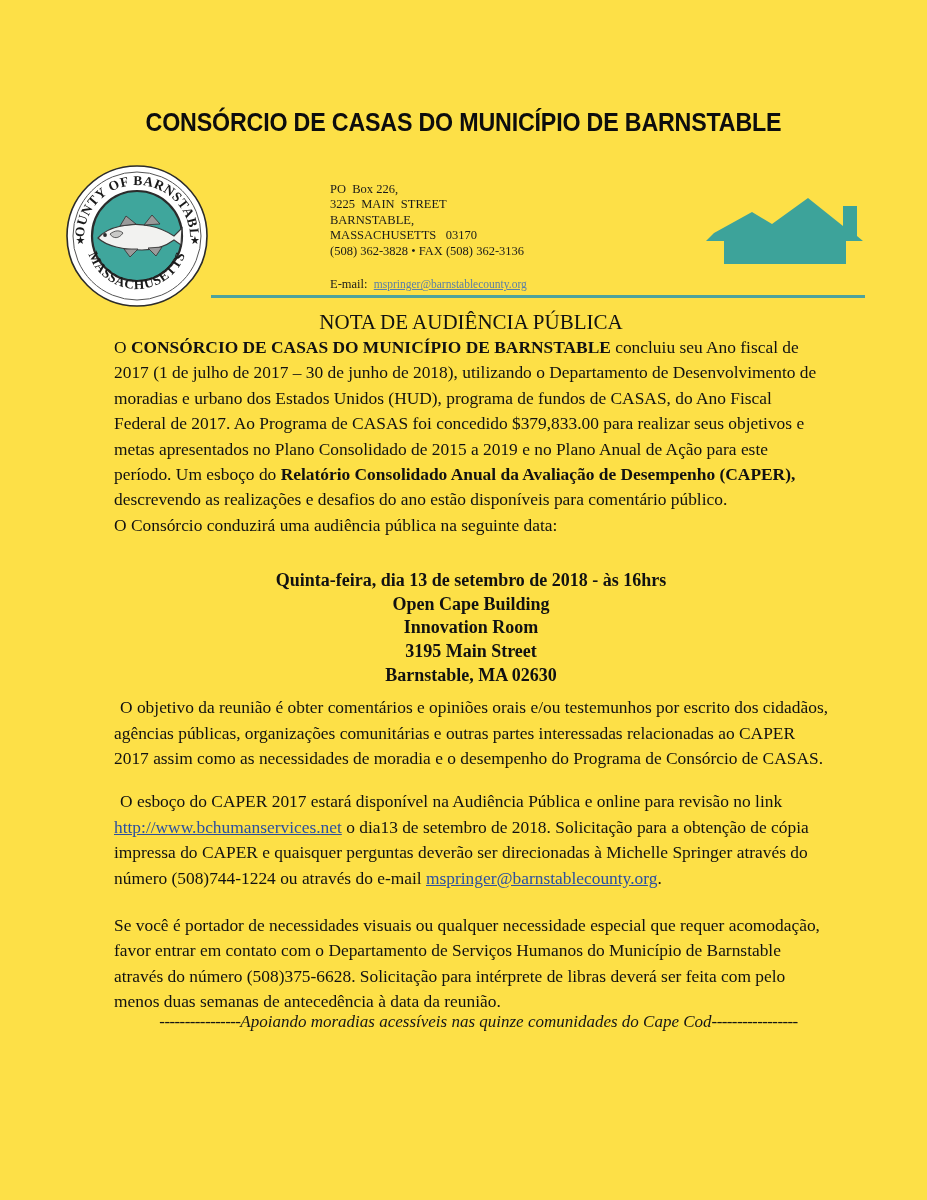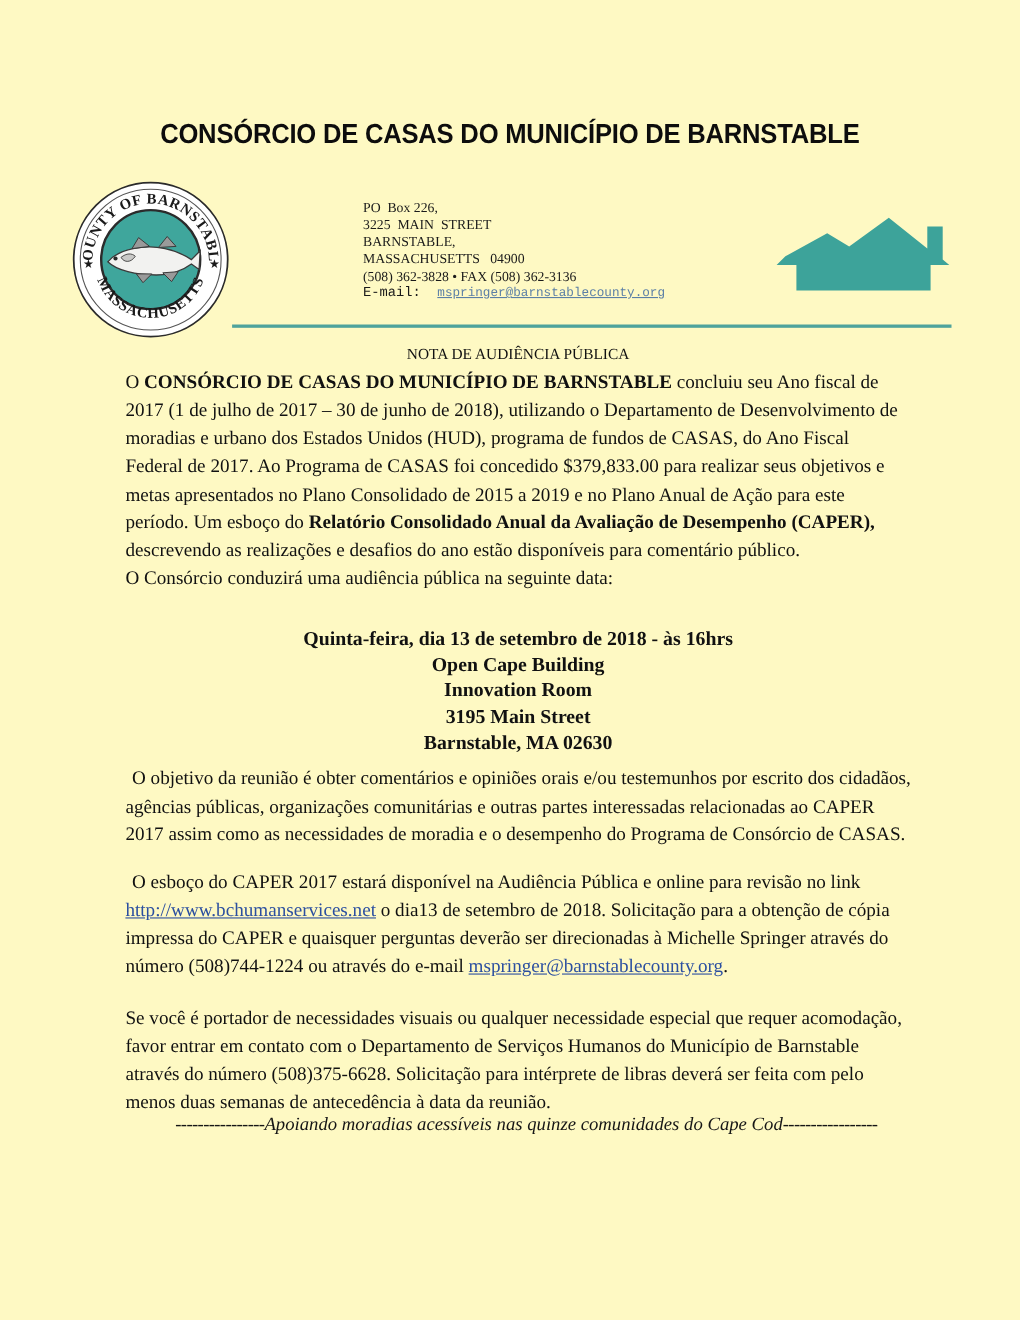--- a/index.html
+++ b/index.html
@@ -10,21 +10,21 @@
   }
   body {
     font-family: "Liberation Serif", "DejaVu Serif", serif;
     color: #000000;
   }
   .page {
     position: relative;
     width: 927px;
     height: 1200px;
     margin: 0 auto;
-    background: #fef9c3;
+    background: #fde047;
     overflow: hidden;
   }
 
   
   .doc-title {
     position: absolute;
     top: 108px;
     left: 0;
     width: 927px;
     text-align: center;
@@ -52,21 +52,21 @@
     position: absolute;
     left: 330px;
     top: 182px;
     width: 320px;
     text-align: left;
     font-size: 12.5px;
     line-height: 15.4px;
     color: #1a1a1a;
   }
   .address .ln { white-space: pre; }
-  .email-row { margin-top: 0; font-family: Liberation Mono, monospace; }
+  .email-row { margin-top: 18px; }
   .hdr-link {
     color: #5b7fa6;
     text-decoration: underline;
     font-size: 11.5px;
   }
 
   
   .house {
     position: absolute;
     left: 700px;
@@ -91,21 +91,21 @@
     position: absolute;
     left: 114px;
     top: 310px;
     width: 714px;
     font-size: 17.4px;
     line-height: 25.4px;
     color: #111111;
   }
   .notice-heading {
     text-align: center;
-    font-size: 14px;
+    font-size: 21px;
     line-height: 25px;
     margin: 0 0 0 0;
   }
   p.para {
     margin: 0;
     text-align: left;
   }
   p.para.indent-first { text-indent: 6px; }
   .b { font-weight: bold; }
 
@@ -174,21 +174,21 @@
         <path d="M 48 74 C 53 70, 58 70, 61 73 C 57 79, 51 79, 48 74 Z" fill="#c9c9c7" stroke="#3a3a3a" stroke-width="0.8"></path>
         <circle cx="43" cy="75" r="1.9" fill="#2a2a2a"></circle>
       </g>
     </svg>
   </div>
 
   <div class="address">
     <div class="ln">PO  Box 226,</div>
     <div class="ln">3225  MAIN  STREET</div>
     <div class="ln">BARNSTABLE,</div>
-    <div class="ln">MASSACHUSETTS   04900</div>
+    <div class="ln">MASSACHUSETTS   03170</div>
     <div class="ln">(508) 362-3828 • FAX (508) 362-3136</div>
     <div class="email-row">
       <span>E-mail:</span>
       <span>&nbsp;</span><a class="hdr-link" href="#">mspringer@barnstablecounty.org</a>
     </div>
   </div>
 
   <div class="house">
     <svg viewBox="0 0 167 82" xmlns="http://www.w3.org/2000/svg">
       <path d="M 14 45 L 52 24 L 72 36 L 108 10 L 143 38 L 143 18 L 157 18 L 157 48 L 163 53 L 146 53 L 146 76 L 24 76 L 24 53 L 6 53 Z" fill="#3DA39A"></path>

